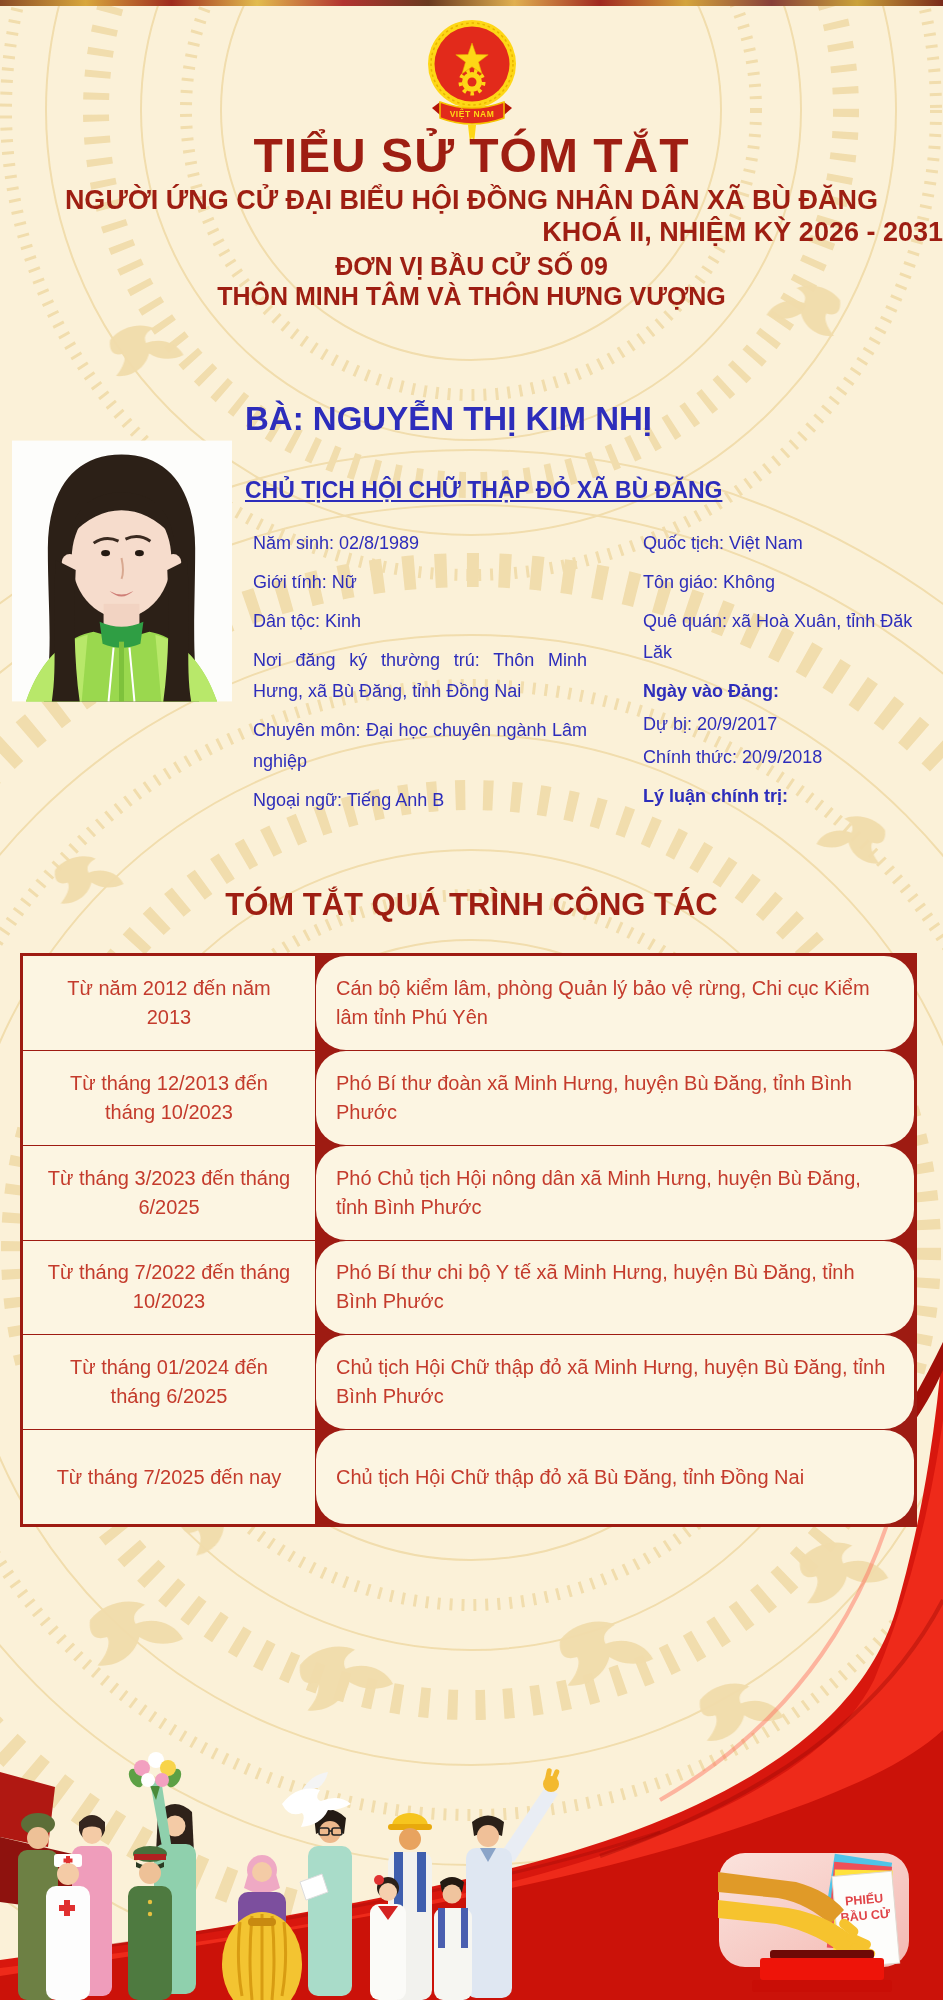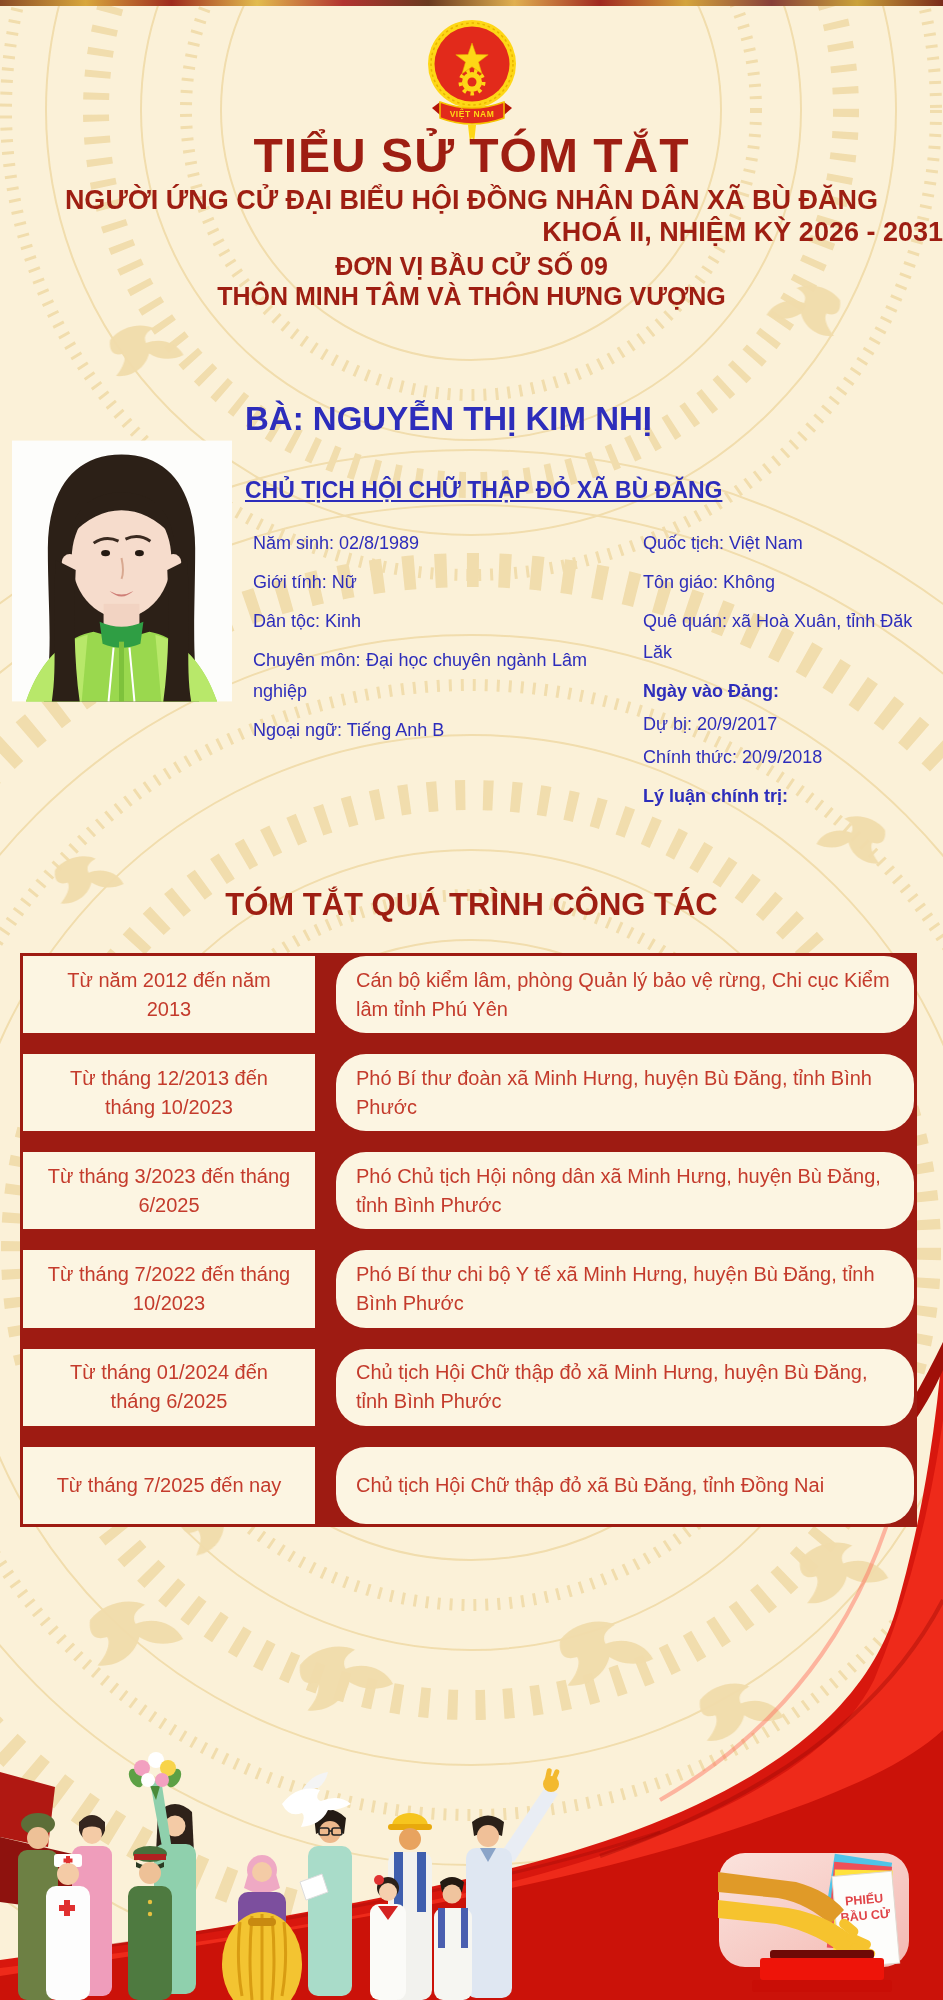--- a/index.html
+++ b/index.html
@@ -23,21 +23,21 @@
   .info p{margin:0 0 8px 0;line-height:31px;}
   .info-left{left:253px;width:334px;}
   .info-left p{text-align:justify;}
   .info-right{left:643px;width:278px;}
   .info .b{font-weight:bold;}
   .info .tight{margin-bottom:2px;}
   .info .gap{margin-top:4px;}
   .career-title{top:888px;font-size:31px;}
   .career-table{position:absolute;left:20px;top:953px;width:897px;height:574px;z-index:3;
     background:#9e1b12;display:grid;grid-template-columns:292px 1fr;grid-template-rows:repeat(6,1fr);
-    gap:21px;padding:3px;box-sizing:border-box;}
+    gap:1px;padding:3px;box-sizing:border-box;}
   .cell{background:#fcf5e2;display:flex;align-items:center;color:#c43b2c;font-size:20px;line-height:29px;}
   .cell.period{justify-content:center;text-align:center;padding:4px 22px;}
   .cell.desc{padding:4px 24px 4px 20px;border-radius:30px;}
   .ribbon{position:absolute;left:0;top:1300px;z-index:2;}
   .crowd{position:absolute;left:0;top:1742px;z-index:4;}
   .ballot{position:absolute;left:718px;top:1852px;z-index:5;}
 </style>
 </head>
 <body>
 
@@ -135,20 +135,21 @@
     <path d="M176,120 C180,180 174,225 180,262 L152,262 C158,220 158,170 156,130 Z" fill="#2c2017"></path>
   </svg>
 
   <div class="name">BÀ: NGUYỄN THỊ KIM NHỊ</div>
   <div class="position">CHỦ TỊCH HỘI CHỮ THẬP ĐỎ XÃ BÙ ĐĂNG</div>
 
   <div class="info info-left">
     <p>Năm sinh: 02/8/1989</p>
     <p>Giới tính: Nữ</p>
     <p>Dân tộc: Kinh</p>
+    <p>Nơi đăng ký thường trú: Thôn Minh Hưng, xã Bù Đăng, tỉnh Đồng Nai</p>
     <p>Chuyên môn: Đại học chuyên ngành Lâm nghiệp</p>
     <p>Ngoại ngữ: Tiếng Anh B</p>
   </div>
 
   <div class="info info-right">
     <p>Quốc tịch: Việt Nam</p>
     <p>Tôn giáo: Không</p>
     <p>Quê quán: xã Hoà Xuân, tỉnh Đăk Lăk</p>
     <p class="b gap tight">Ngày vào Đảng:</p>
     <p class="tight">Dự bị: 20/9/2017</p>

